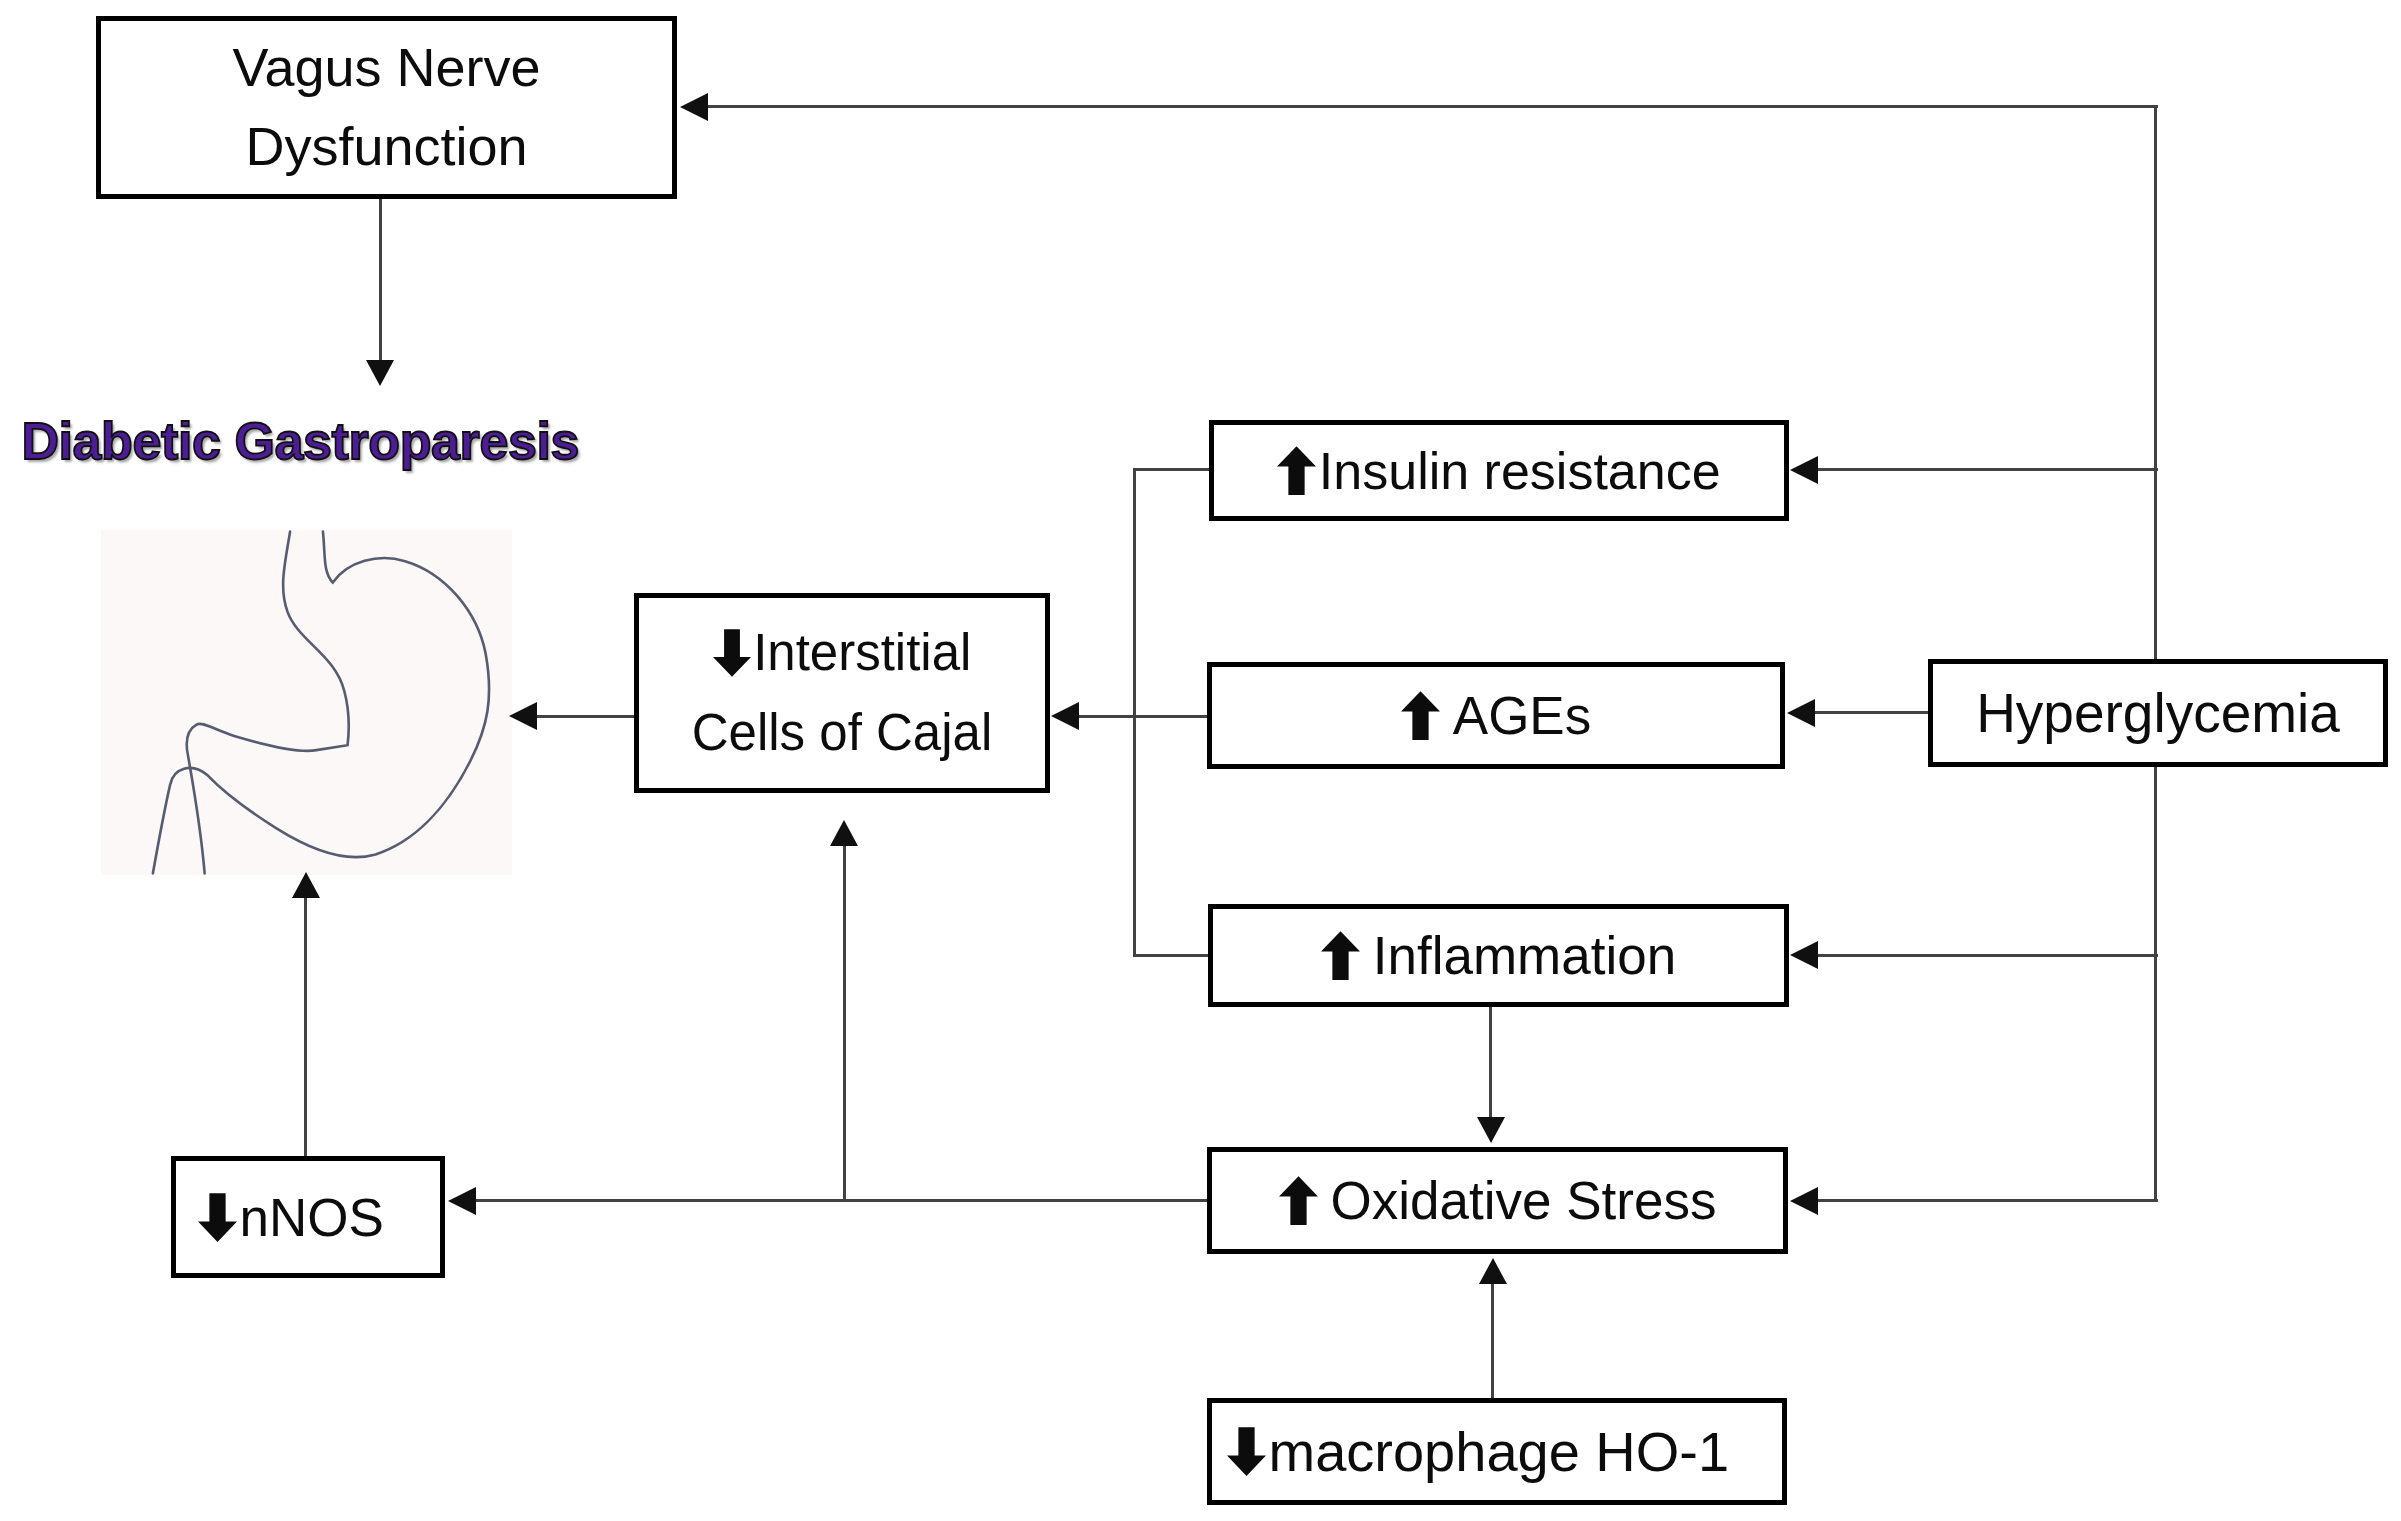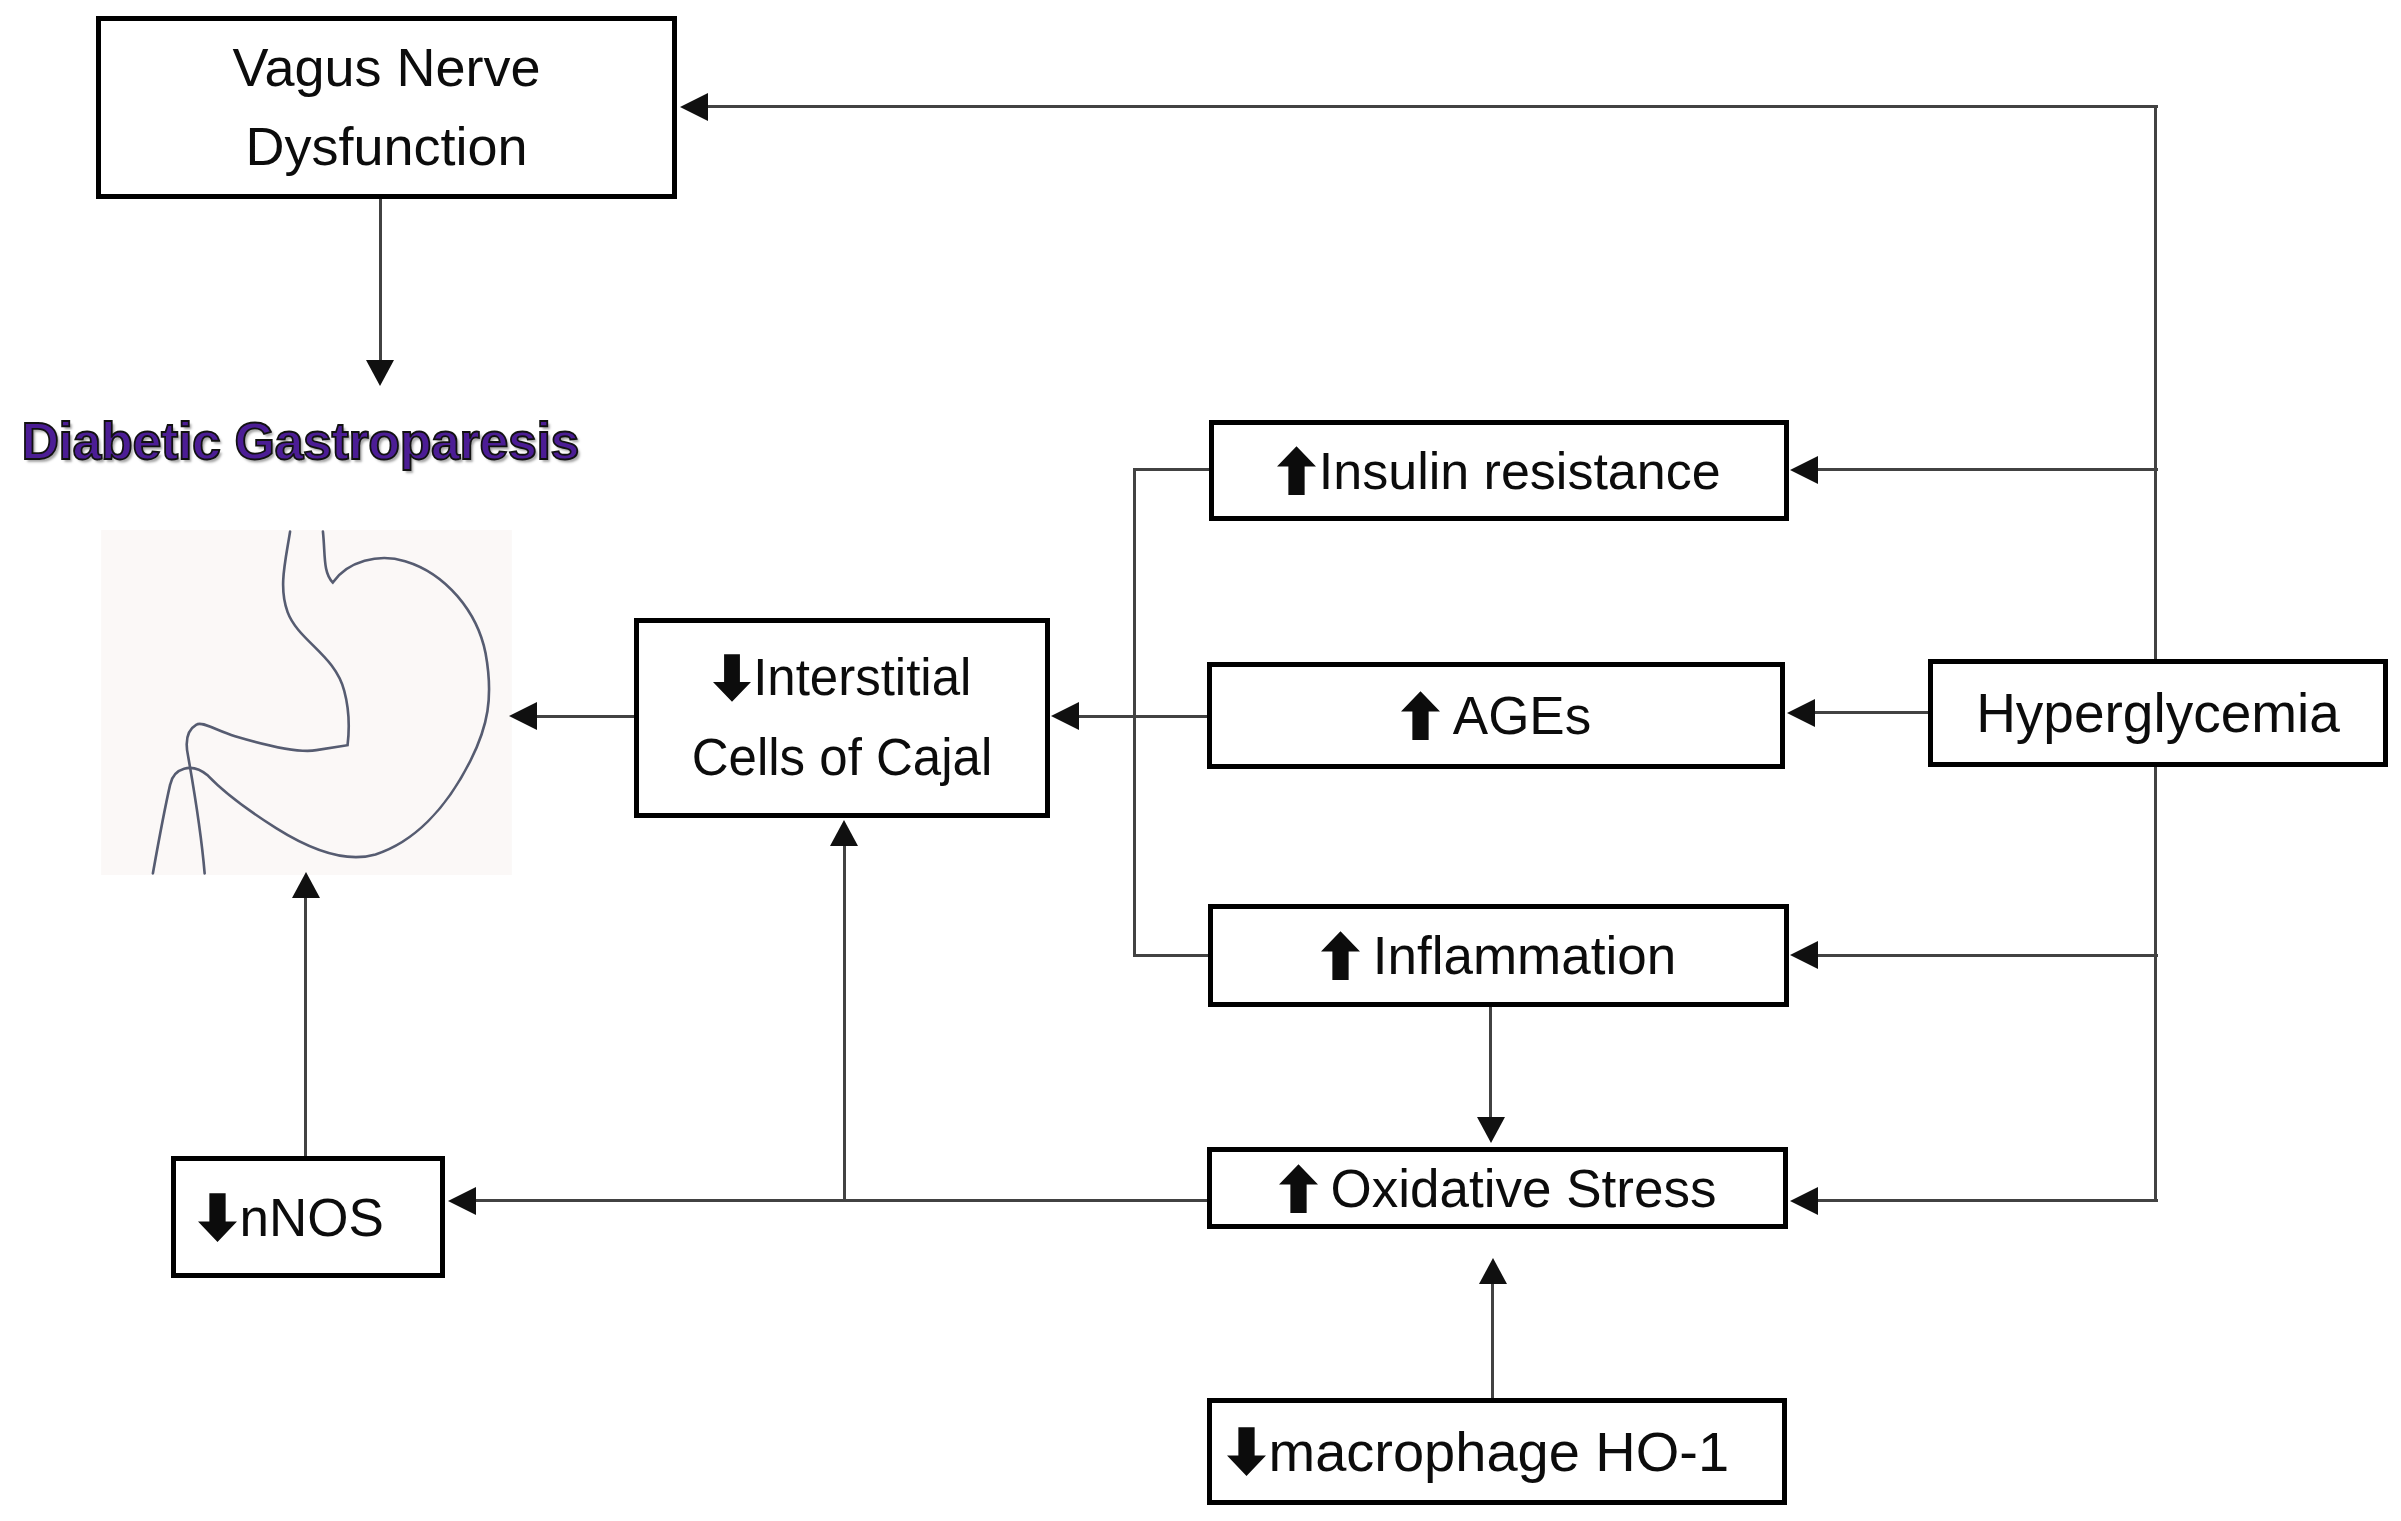--- a/index.html
+++ b/index.html
@@ -137,21 +137,21 @@
 
   <div class="box" style="left:1208px; top:904px; width:581px; height:103px; font-size:53px;">
     <span class="glyph gap">
       <svg width="39" height="49" viewBox="0 0 48 60">
           <path d="M24 0 L48 25 H34 V60 H14 V25 H0 Z" fill="#0c0c0c"></path>
         </svg>
     </span>
     <span>Inflammation</span>
   </div>
 
-  <div class="box" style="left:1207px; top:1147px; width:581px; height:82px; font-size:53px;">
+  <div class="box" style="left:1207px; top:1147px; width:581px; height:107px; font-size:53px;">
     <span class="glyph gap">
       <svg width="39" height="49" viewBox="0 0 48 60">
           <path d="M24 0 L48 25 H34 V60 H14 V25 H0 Z" fill="#0c0c0c"></path>
         </svg>
     </span>
     <span>Oxidative Stress</span>
   </div>
 
   <div class="box leftalign" style="left:171px; top:1156px; width:274px; height:122px; font-size:53px; padding-left:22px;">
     <span class="glyph nogap">
@@ -164,21 +164,21 @@
 
   <div class="box leftalign" style="left:1207px; top:1398px; width:580px; height:107px; font-size:56px; padding-left:15px;">
     <span class="glyph nogap">
       <svg width="39" height="49" viewBox="0 0 48 60">
           <path d="M24 60 L48 35 H34 V0 H14 V35 H0 Z" fill="#0c0c0c"></path>
         </svg>
     </span>
     <span>macrophage HO-1</span>
   </div>
 
-  <div class="box wrap" style="left:634px; top:618px; width:416px; height:200px; font-size:51px; flex-direction:column; line-height:80px;">
+  <div class="box wrap" style="left:634px; top:593px; width:416px; height:200px; font-size:51px; flex-direction:column; line-height:80px;">
     <span class="labelrow">
       <span class="glyph nogap">
         <svg width="38" height="48" viewBox="0 0 48 60">
             <path d="M24 60 L48 35 H34 V0 H14 V35 H0 Z" fill="#0c0c0c"></path>
           </svg>
       </span>
       <span>Interstitial</span>
     </span>
     <span>Cells of Cajal</span>
   </div>

